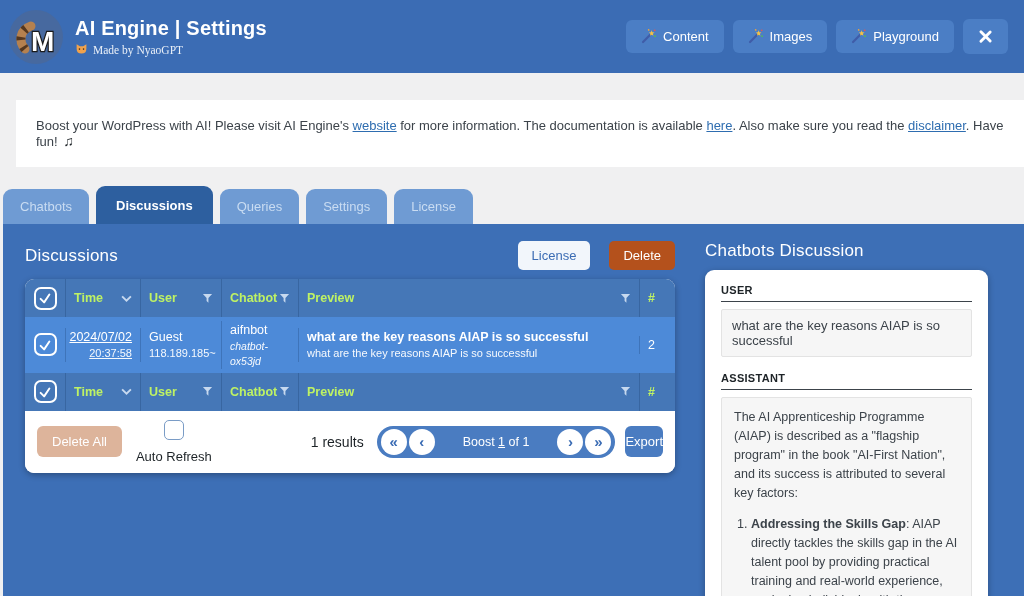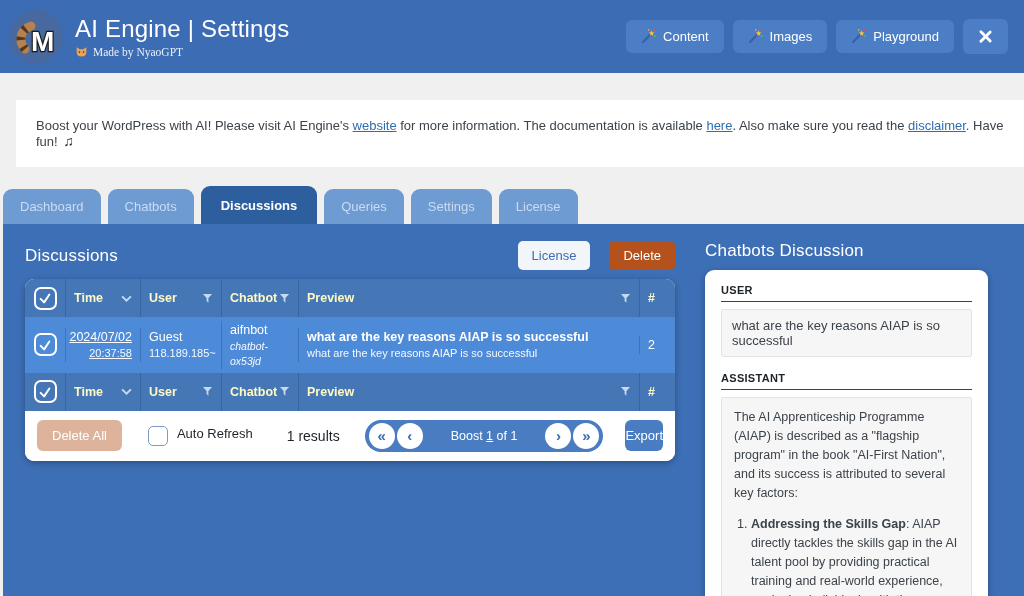--- a/index.html
+++ b/index.html
@@ -4,21 +4,21 @@
 <style>
   * { margin:0; padding:0; box-sizing:border-box; }
   html,body { width:1024px; height:596px; overflow:hidden; background:#f0f0f1;
     font-family:"Liberation Sans","DejaVu Sans",sans-serif; }
 
   
   .app-header { height:73px; background:#3b6cb4; display:flex; align-items:center; padding:0 16px 0 9px; }
   .logo { width:54px; height:54px; border-radius:50%; background:#47699f; flex:0 0 auto;
     display:flex; align-items:center; justify-content:center; }
   .title-block { margin-left:12px; color:#fff; }
-  .app-title { font-size:24px; font-weight:normal; letter-spacing:.2px; }
+  .app-title { font-size:20px; font-weight:bold; letter-spacing:.2px; }
   .app-subtitle { font-size:11.5px; color:#eaf0f8; display:flex; align-items:center; gap:5px; margin-top:3px;font-family:Liberation Serif, serif; }
   .header-actions { margin-left:auto; display:flex; gap:9px; align-items:center; }
   .hbtn { background:#4b7ec5; border:none; color:#fff; font-size:13px; padding:9px 15px;
     border-radius:6px; display:flex; align-items:center; gap:7px; cursor:pointer;
     font-family:inherit; }
   .hbtn.tools { padding:9px 14px; }
 
   
   .notice { margin-top:27px; background:#fff; padding:18px 20px; font-size:13px; color:#3c434a;margin-left:16px; }
   .notice a { color:#2e6db0; }
@@ -38,21 +38,21 @@
   .section-title { color:#fff; font-size:17px; font-weight:500; letter-spacing:.2px; }
   .btn-refresh { margin-left:auto; background:#f2f6fb; color:#3b6cb4; border:none; font-size:13px;
     padding:7px 14px; border-radius:5px; cursor:pointer; font-family:inherit; }
   .btn-delete { margin-left:19px; background:#b4511c; color:#fff; border:none; font-size:13px;
     padding:7px 14px; border-radius:5px; cursor:pointer; font-family:inherit; }
 
   .card { background:#fff; border-radius:9px; margin-top:9px; box-shadow:0 2px 6px rgba(0,0,0,.3); overflow:hidden; }
 
   
   .trow { display:flex; align-items:center; }
-  .trow.head { background:#4577b7; height:38px; color:#fef9c3; font-size:12.5px; font-weight:600;text-align:center; }
+  .trow.head { background:#4577b7; height:38px; color:#bef264; font-size:12.5px; font-weight:600;text-align:center; }
   .trow.data { background:#4d8ad8; color:#fff; min-height:46px; padding:4px 0; cursor:pointer; }
   .cell { display:flex; align-items:center; padding:0 8px; height:100%; }
   .trow .cell + .cell { border-left:1px solid rgba(20,50,95,.25); }
   .c-check { width:40px; justify-content:center; padding:0; }
   .c-time { width:75px; justify-content:space-between; }
   .c-user { width:81px; }
   .c-chatbot { width:77px; }
   .c-preview { flex:1; justify-content:space-between; }
   .c-num { width:36px; }
   .trow.data .c-time { flex-direction:column; align-items:flex-end; justify-content:center;text-decoration:underline; }
@@ -60,24 +60,24 @@
     flex-direction:column; align-items:flex-start; justify-content:center; }
   .l1 { font-size:12.5px; line-height:1.45; }
   .l2 { font-size:11px; line-height:1.4; opacity:.95; }
   .bold { font-weight:600; }
   .italic { font-style:italic; font-size:10.5px; }
   .cb { width:23px; height:23px; border:2px solid #fff; border-radius:7px;
     display:flex; align-items:center; justify-content:center; cursor:pointer; }
   .hicon { display:flex; align-items:center; }
 
   
-  .tfoot { display:flex; align-items:center; padding:9px 12px; background:#fff;gap:12px; }
+  .tfoot { display:flex; align-items:center; padding:9px 12px; background:#fff; }
   .btn-delete-all { background:#ddb49b; color:#fff; border:none; font-size:13px;
     padding:8px 15px; border-radius:6px; font-family:inherit; }
-  .auto-wrap { display:flex; gap:9px; font-size:13px; color:#1d2327; margin-left:14px; }
+  .auto-wrap { display:flex; align-items:center; gap:9px; font-size:13px; color:#1d2327; margin-left:14px;flex-direction:column; }
   .cb-light { width:20px; height:20px; border:1px solid #7a9cc6; border-radius:5px; background:#fff; cursor:pointer; }
   .results { margin-left:auto; font-size:14px; color:#1d2327; }
   .pager { background:#4a7cc1; border-radius:999px; height:32px; display:flex; align-items:center;
     padding:0 3px; margin-left:13px; }
   .pcircle { width:26px; height:26px; border-radius:50%; background:#fff; color:#3b6cb4;
     display:flex; align-items:center; justify-content:center; font-size:15px; font-weight:bold;
     margin:0 1px; cursor:pointer; line-height:1; }
   .ptext { color:#fff; font-size:12.5px; margin:0 27px; white-space:nowrap; }
   .page-current { text-decoration:underline; }
   .btn-export { background:#4a7cc1; color:#fff; border:none; font-size:13px; padding:8px 0;
@@ -165,21 +165,20 @@
     </button>
   </div>
 </div>
 
 <div class="notice">
   <span>Boost your WordPress with AI! Please visit AI Engine's </span><a href="#">website</a><span> for more information. The documentation is available </span><a href="#">here</a><span>. Also make sure you read the </span><a href="#">disclaimer</a><span>. Have fun!</span>
   <span class="music">♫</span>
 </div>
 
 <div class="tabs">
-  <div class="tab">Dashboard</div>
   <div class="tab">Chatbots</div>
   <div class="tab active">Discussions</div>
   <div class="tab">Queries</div>
   <div class="tab">Settings</div>
   <div class="tab">License</div>
 </div>
 
 <div class="panel">
 
   <div class="col-left">

